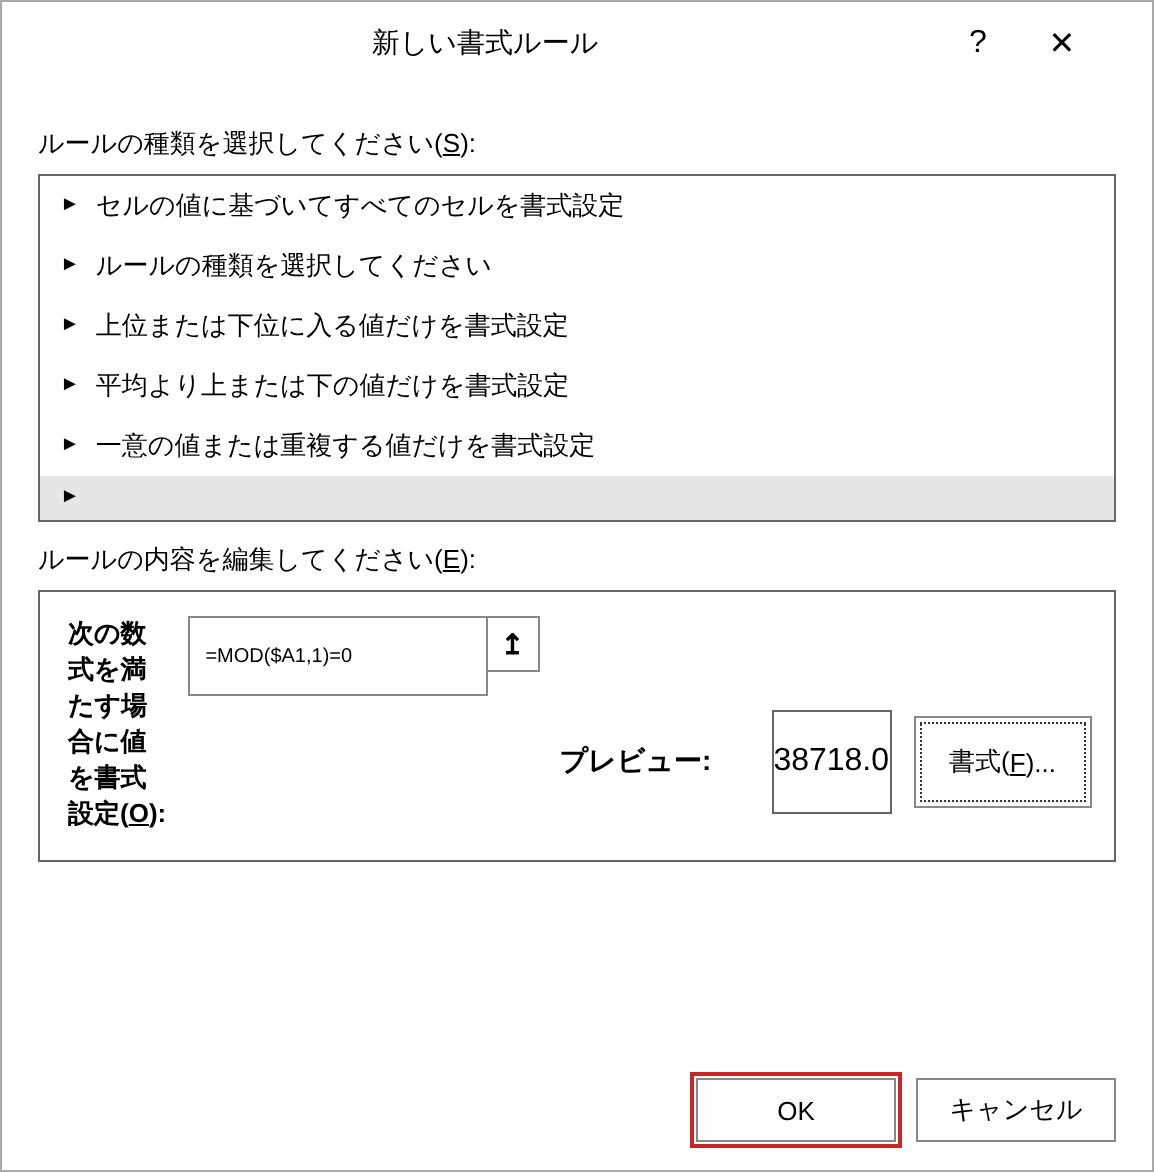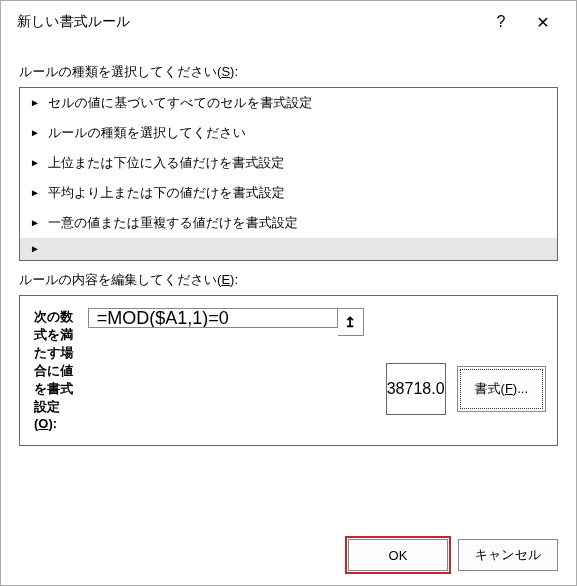--- a/index.html
+++ b/index.html
@@ -16,22 +16,23 @@
     width: 577px;
     height: 586px;
     border: 1px solid #aaa;
     background: #fff;
     display: flex;
     flex-direction: column;
   }
   .titlebar {
     display: flex;
     align-items: center;
-    padding: 8px 12px 8px 16px;
+    padding: 8px 24px 8px 16px;
     height: 42px;
+    text-align: center;
   }
   .titlebar .title {
     flex: 1;
     font-size: 14px;
   }
   .titlebar .ctl {
     width: 42px;
     height: 28px;
     display: flex;
     align-items: center;
@@ -80,23 +81,23 @@
   }
   .formula-row {
     display: flex;
     align-items: stretch;
     gap: 0;
   }
   .formula-input {
     flex: 1;
     border: 1px solid #888;
     padding: 4px 8px;
-    font-size: 18px;
+    font-size: 10px;
     font-family: inherit;
-    height: 20px;
+    height: 40px;
     outline: none;
   }
   .ref-btn {
     width: 26px;
     height: 28px;
     border: 1px solid #888;
     border-left: none;
     background: #fff;
     display: flex;
     align-items: center;
@@ -213,20 +214,21 @@
       <div class="edit-title">
         <span>次の数式を満たす場合に値を書式設定(</span><span class="underline">O</span><span>):</span>
       </div>
       <div class="formula-row">
         <input class="formula-input" type="text" value="=MOD($A1,1)=0" style="">
         <div class="ref-btn">
           <span>↥</span>
         </div>
       </div>
       <div class="preview-row">
+        <div class="preview-label">プレビュー:</div>
         <div class="preview-box">38718.0</div>
         <div class="format-btn">
           <span>書式(</span>
             <span class="underline">F</span>
             <span>)...</span>
         </div>
       </div>
     </div>
 
   </div>

